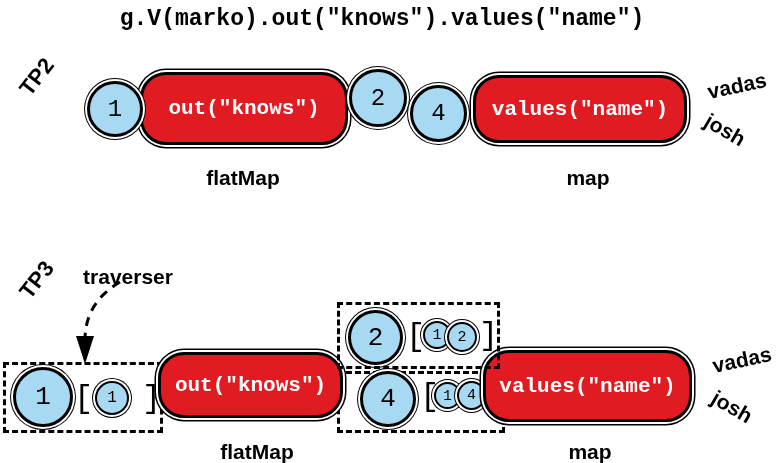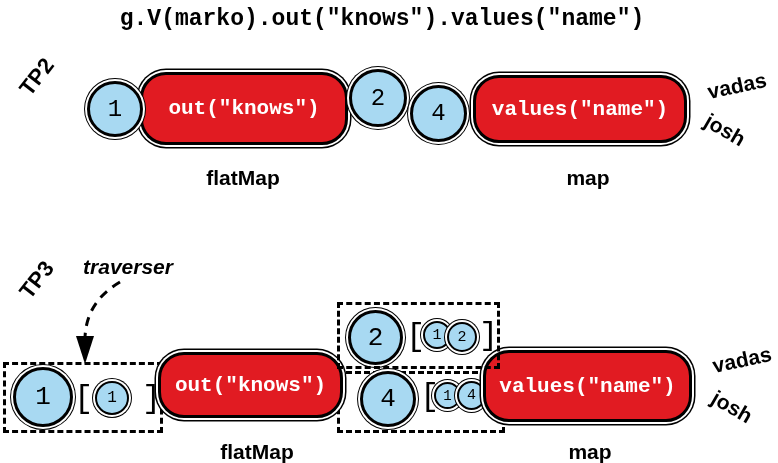--- a/index.html
+++ b/index.html
@@ -92,21 +92,21 @@
 </div>
 
 <div class="comic" style="left:694px; top:74px; width:86px; transform:rotate(-12deg);">vadas</div>
 <div class="comic" style="left:692px; top:118px; width:66px; transform:rotate(30deg);">josh</div>
 
 <div class="comic" style="left:193px; top:166px; width:100px;">flatMap</div>
 <div class="comic" style="left:550px; top:166px; width:76px;">map</div>
 
 <div class="comic" style="left:14px; top:267px; width:46px; font-size:22px; transform:rotate(-52deg);">TP3</div>
 
-<div class="comic" style="left:77px; top:255px; width:102px;font-style:italic;">traverser</div>
+<div class="comic" style="left:77px; top:265px; width:102px;">traverser</div>
 
 <svg class="abs" style="left:58px; top:274px; z-index:5;" width="70" height="96" viewBox="0 0 70 96">
   <path d="M 62 8 Q 28 28 27 64" fill="none" stroke="#000" stroke-width="3" stroke-dasharray="9 7"></path>
   <polygon points="18,62 36,62 27,90" fill="#000"></polygon>
 </svg>
 
 <div class="dash" style="left:337px; top:371px; width:168px; height:62px; z-index:0;"></div>
 
 <div class="abs" style="left:337px; top:302px; width:163px; height:67px; background:#fff; z-index:0;"></div>
 

